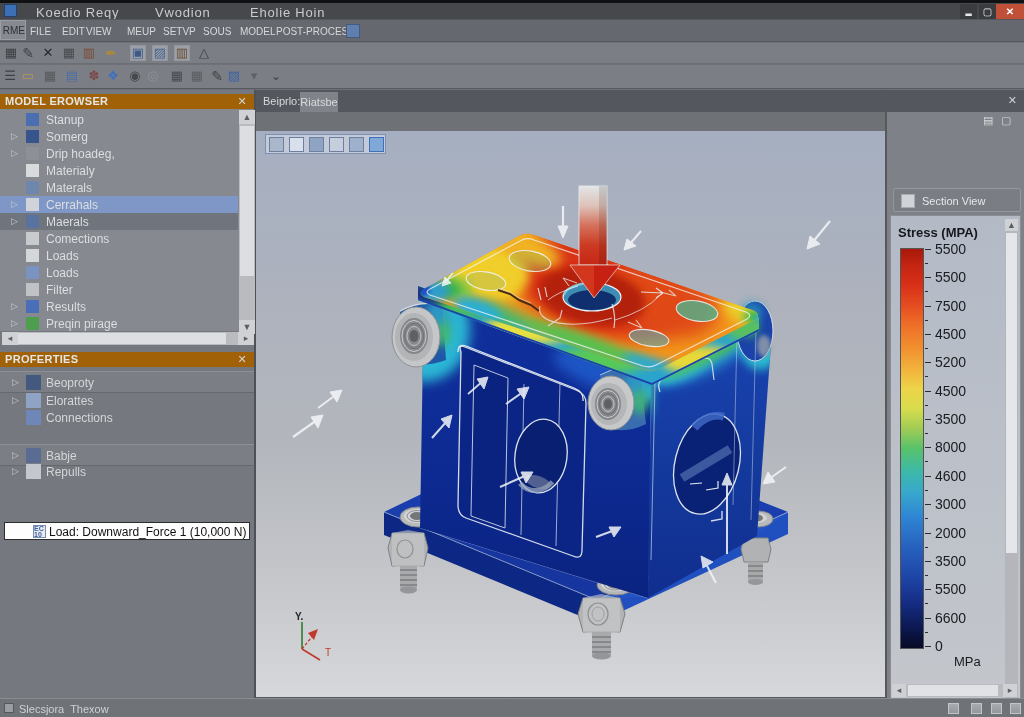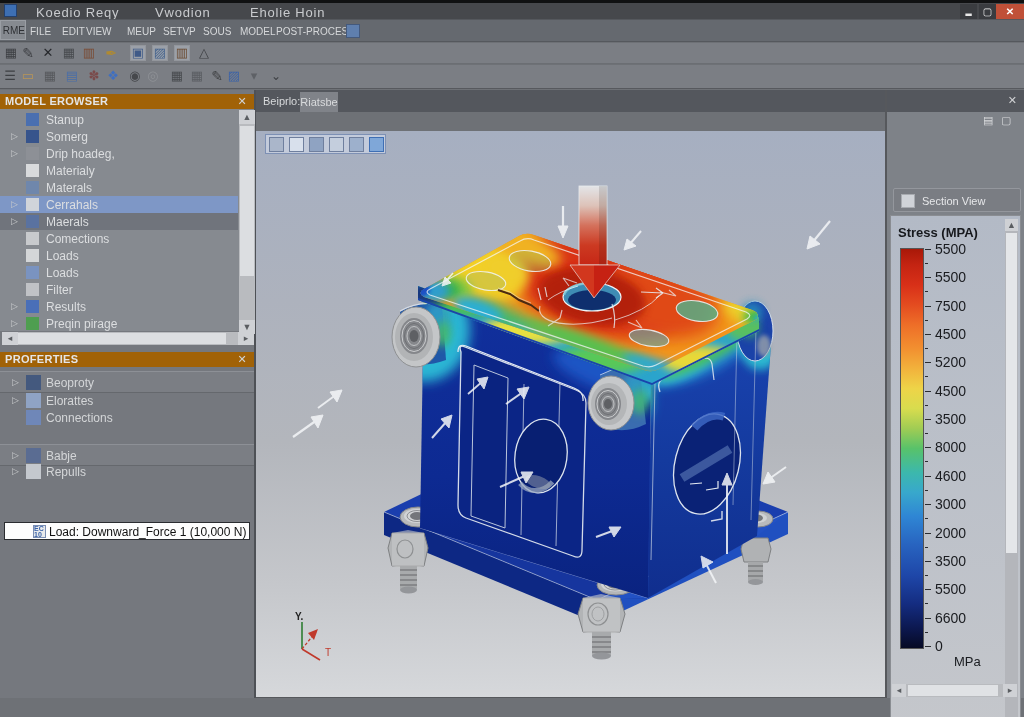--- a/index.html
+++ b/index.html
@@ -594,13 +594,21 @@
       </div>
     <div id="rhscroll">
         <div class="sbtn" style="left:0;height:13px;line-height:13px;width:14px">◂</div>
         <div class="sbtn" style="right:0;height:13px;line-height:13px;width:14px">▸</div>
         <div style="position:absolute;left:16px;top:1px;width:90px;height:11px;background:#e0e2e5"></div>
       </div>
   <div style="position: absolute; top: 24px; font-size: 11px; color: rgb(216, 218, 220); left: 96px;">▤</div>
       <div style="position: absolute; top: 24px; font-size: 11px; color: rgb(216, 218, 220); left: 114px;">▢</div>
     </div>
 
+  <div id="statusbar" class="abs">
+    <div style="position:absolute;left:4px;top:4px;width:10px;height:10px;background:#9a9da2;border:1px solid #55585c"></div>
+    <span style="position:absolute;left:19px;top:4px">Slecsjora&nbsp; Thexow</span>
+  <div style="position: absolute; top: 4px; width: 11px; height: 11px; border: 1px solid rgb(194, 196, 200); background: linear-gradient(rgb(168, 171, 176), rgb(148, 151, 156)); left: 948px;"></div>
+      <div style="position: absolute; top: 4px; width: 11px; height: 11px; border: 1px solid rgb(194, 196, 200); background: linear-gradient(rgb(168, 171, 176), rgb(148, 151, 156)); left: 971px;"></div>
+      <div style="position: absolute; top: 4px; width: 11px; height: 11px; border: 1px solid rgb(194, 196, 200); background: linear-gradient(rgb(168, 171, 176), rgb(148, 151, 156)); left: 991px;"></div>
+      <div style="position: absolute; top: 4px; width: 11px; height: 11px; border: 1px solid rgb(194, 196, 200); background: linear-gradient(rgb(168, 171, 176), rgb(148, 151, 156)); left: 1010px;"></div>
+    </div>
 </div>
 
 </body></html>

